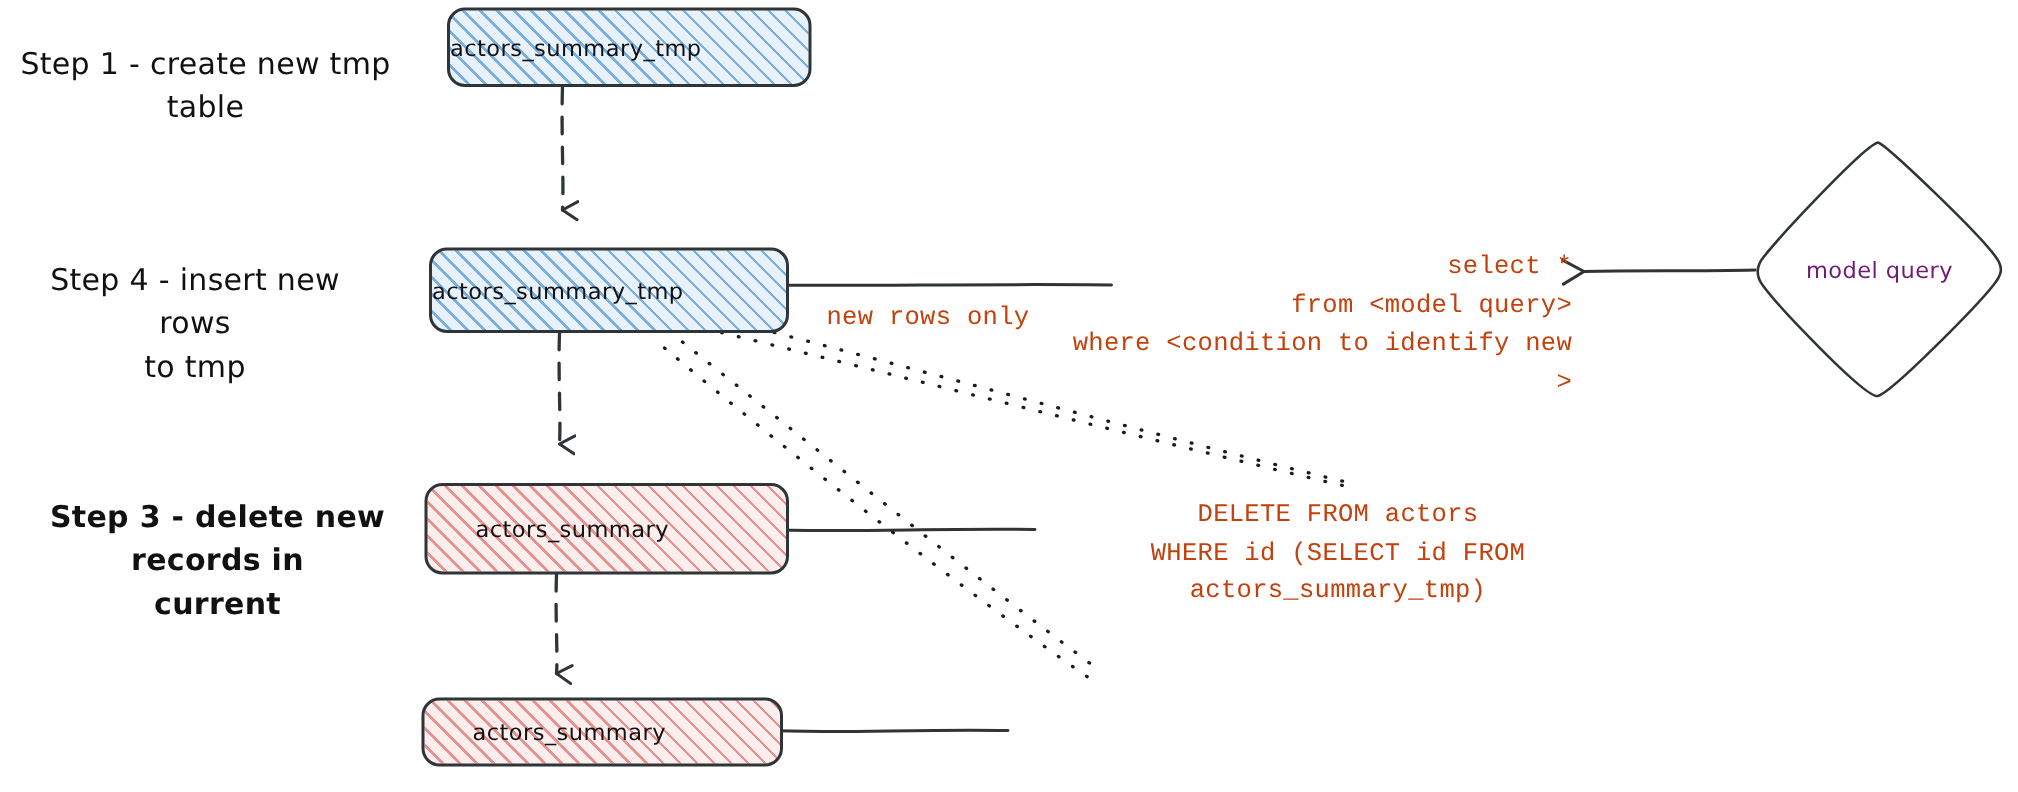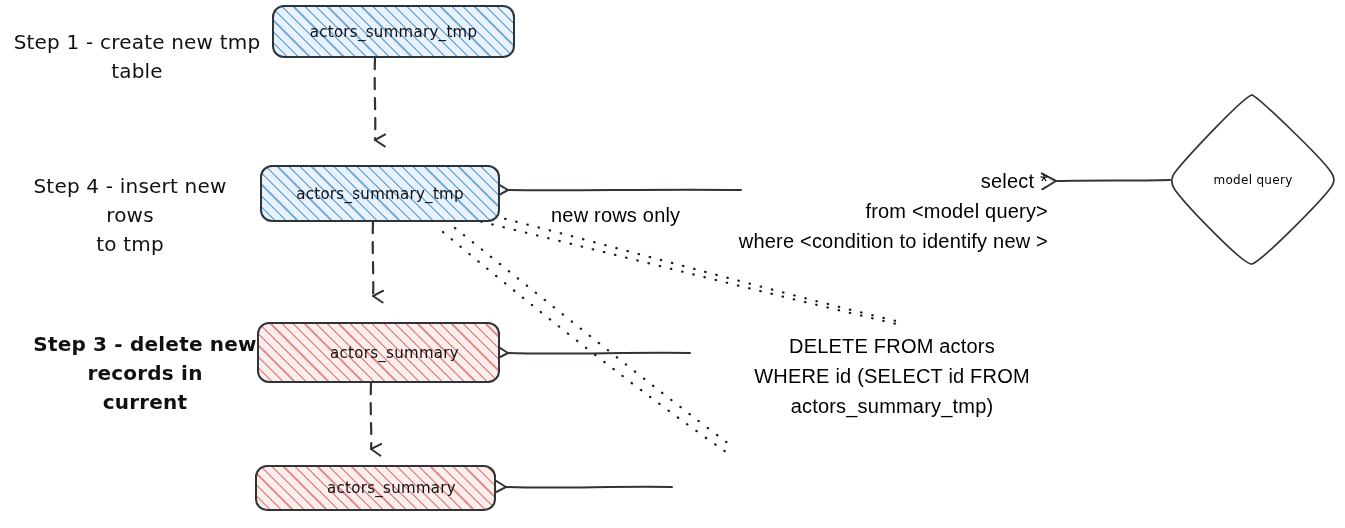--- a/index.html
+++ b/index.html
@@ -20,21 +20,22 @@
     white-space:pre-line;
   }
 
   .node{
     position:absolute;
     box-sizing:border-box;
     border:2px solid #2b2b2b;
     border-radius:12px;
     display:flex;
     align-items:center;
-    justify-content:center;
+    justify-content:flex-start;
+    margin-left:26px;
   }
   .node .node-label{
     font-family:"DejaVu Sans",sans-serif;
     font-size:15px;
     color:#111;
     letter-spacing:.3px;
     position:relative;
     z-index:3;
   }
   .node.blue{
@@ -48,35 +49,35 @@
     background-color:#fdeeee;
     background-image:repeating-linear-gradient(45deg,
         rgba(226,122,122,.8) 0px, rgba(226,122,122,.8) 1.6px,
         rgba(255,255,255,0) 1.6px, rgba(255,255,255,0) 8px);
     border-color:#2f3436;
     padding-left:32px;
   }
 
   .edge-text{
     position:absolute;
-    font-family:Liberation Sans, sans-serif;
-    font-size:20px;
-    color:#000000;
+    font-family:Liberation Mono, monospace;
+    font-size:17px;
+    color:#c2410c;
     line-height:1.5;
     white-space:pre-line;
     letter-spacing:.2px;
   }
   .edge-text.center{text-align:center;}
   .edge-text.right{text-align:right;}
 
   .diamond-wrap{position:absolute;}
   .diamond-label{
     position:absolute;left:0;top:0;width:100%;height:100%;
     display:flex;align-items:center;justify-content:center;
-    font-family:"DejaVu Sans",sans-serif;font-size:12px;color:#000000;
+    font-family:"DejaVu Sans",sans-serif;font-size:15px;color:#701a75;
     letter-spacing:.3px;
   }
 </style>
 </head>
 <body>
 
 <div id="canvas">
 
   <svg class="layer" viewBox="0 0 1345 528">
     <defs>

